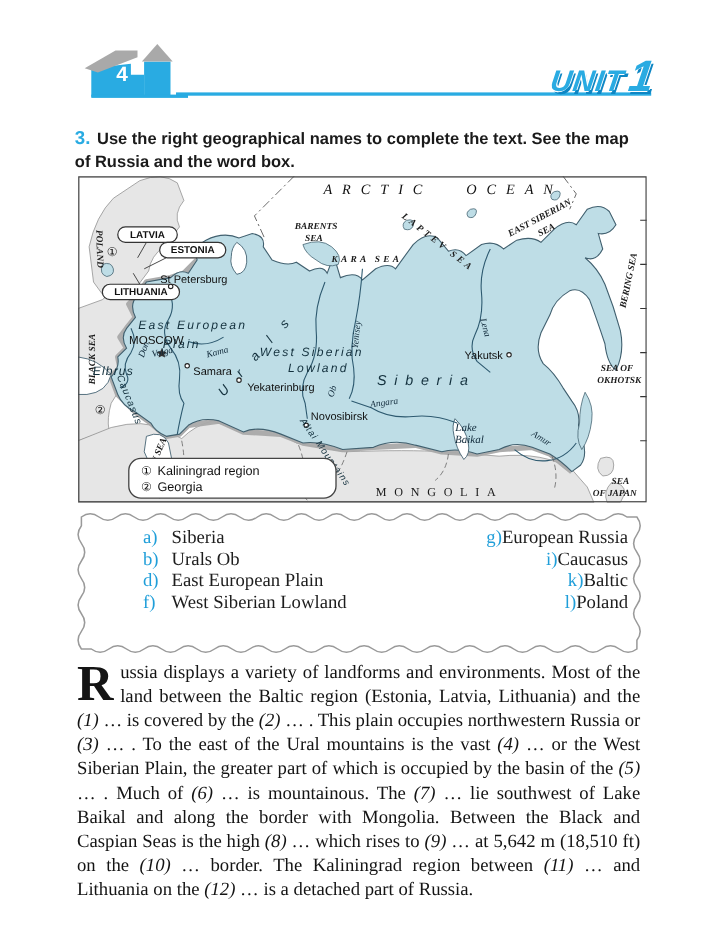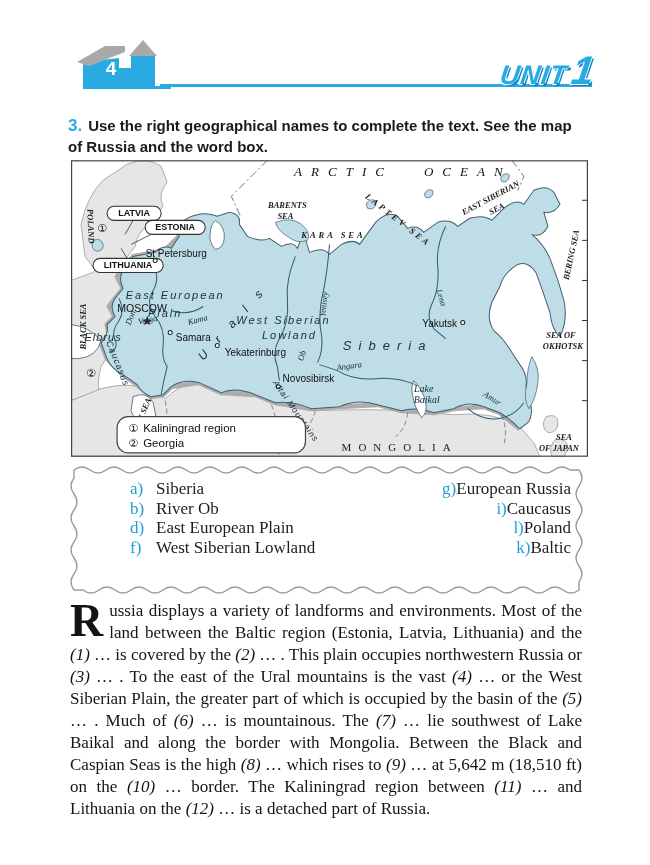--- a/index.html
+++ b/index.html
@@ -231,26 +231,26 @@
 </svg>
 </figure>
 
 <div class="wordbox">
   <svg class="wavy" viewBox="0 0 517 132" preserveAspectRatio="none">
       <path d="M6,6 q8,-6 16,0 q8,6 16,0 q8,-6 16,0 q8,6 16,0 q8,-6 16,0 q8,6 16,0 q8,-6 16,0 q8,6 16,0 q8,-6 16,0 q8,6 16,0 q8,-6 16,0 q8,6 16,0 q8,-6 16,0 q8,6 16,0 q8,-6 16,0 q8,6 16,0 q8,-6 16,0 q8,6 16,0 q8,-6 16,0 q8,6 16,0 q8,-6 16,0 q8,6 16,0 q8,-6 16,0 q8,6 16,0 q8,-6 16,0 q8,6 16,0 q8,-6 16,0 q8,6 16,0 q8,-6 16,0 q8,6 16,0 q8,-6 16,0 L511,6 q6,8 0,16 q-6,8 0,16 q6,8 0,16 q-6,8 0,16 q6,8 0,16 q-6,8 0,16 q6,8 0,16 L511,126 q-8,6 -16,0 q-8,-6 -16,0 q-8,6 -16,0 q-8,-6 -16,0 q-8,6 -16,0 q-8,-6 -16,0 q-8,6 -16,0 q-8,-6 -16,0 q-8,6 -16,0 q-8,-6 -16,0 q-8,6 -16,0 q-8,-6 -16,0 q-8,6 -16,0 q-8,-6 -16,0 q-8,6 -16,0 q-8,-6 -16,0 q-8,6 -16,0 q-8,-6 -16,0 q-8,6 -16,0 q-8,-6 -16,0 q-8,6 -16,0 q-8,-6 -16,0 q-8,6 -16,0 q-8,-6 -16,0 q-8,6 -16,0 q-8,-6 -16,0 q-8,6 -16,0 q-8,-6 -16,0 q-8,6 -16,0 q-8,-6 -16,0 q-8,6 -16,0 L6,126 q-6,-8 0,-16 q6,-8 0,-16 q-6,-8 0,-16 q6,-8 0,-16 q-6,-8 0,-16 q6,-8 0,-16 q-6,-8 0,-16 Z"></path>
     </svg>
   <div class="wordbox-cols">
     <ul class="wb-col left">
       <li class="wb-item"><span class="wb-letter">a)</span><span>Siberia</span></li>
-      <li class="wb-item"><span class="wb-letter">b)</span><span>River Ob</span></li>
+      <li class="wb-item"><span class="wb-letter">b)</span><span>Urals Ob</span></li>
       <li class="wb-item"><span class="wb-letter">d)</span><span>East European Plain</span></li>
       <li class="wb-item"><span class="wb-letter">f)</span><span>West Siberian Lowland</span></li>
     </ul>
     <ul class="wb-col right">
       <li class="wb-item"><span class="wb-letter">g)</span><span>European Russia</span></li>
       <li class="wb-item"><span class="wb-letter">i)</span><span>Caucasus</span></li>
+      <li class="wb-item"><span class="wb-letter">k)</span><span>Baltic</span></li>
       <li class="wb-item"><span class="wb-letter">l)</span><span>Poland</span></li>
-      <li class="wb-item"><span class="wb-letter">k)</span><span>Baltic</span></li>
     </ul>
   </div>
 </div>
 
 <p class="passage"><span class="dropcap">R</span>ussia displays a variety of landforms and environments. Most of the land between the Baltic region (Estonia, Latvia, Lithuania) and the <i>(1)</i> … is covered by the <i>(2)</i> … . This plain occupies northwestern Russia or <i>(3)</i> … . To the east of the Ural mountains is the vast <i>(4)</i> … or the West Siberian Plain, the greater part of which is occupied by the basin of the <i>(5)</i> … . Much of <i>(6)</i> … is mountainous. The <i>(7)</i> … lie southwest of Lake Baikal and along the border with Mongolia. Between the Black and Caspian Seas is the high <i>(8)</i> … which rises to <i>(9)</i> … at 5,642 m (18,510 ft) on the <i>(10)</i> … border. The Kaliningrad region between <i>(11)</i> … and Lithuania on the <i>(12)</i> … is a detached part of Russia.</p>
 
 </body></html>

